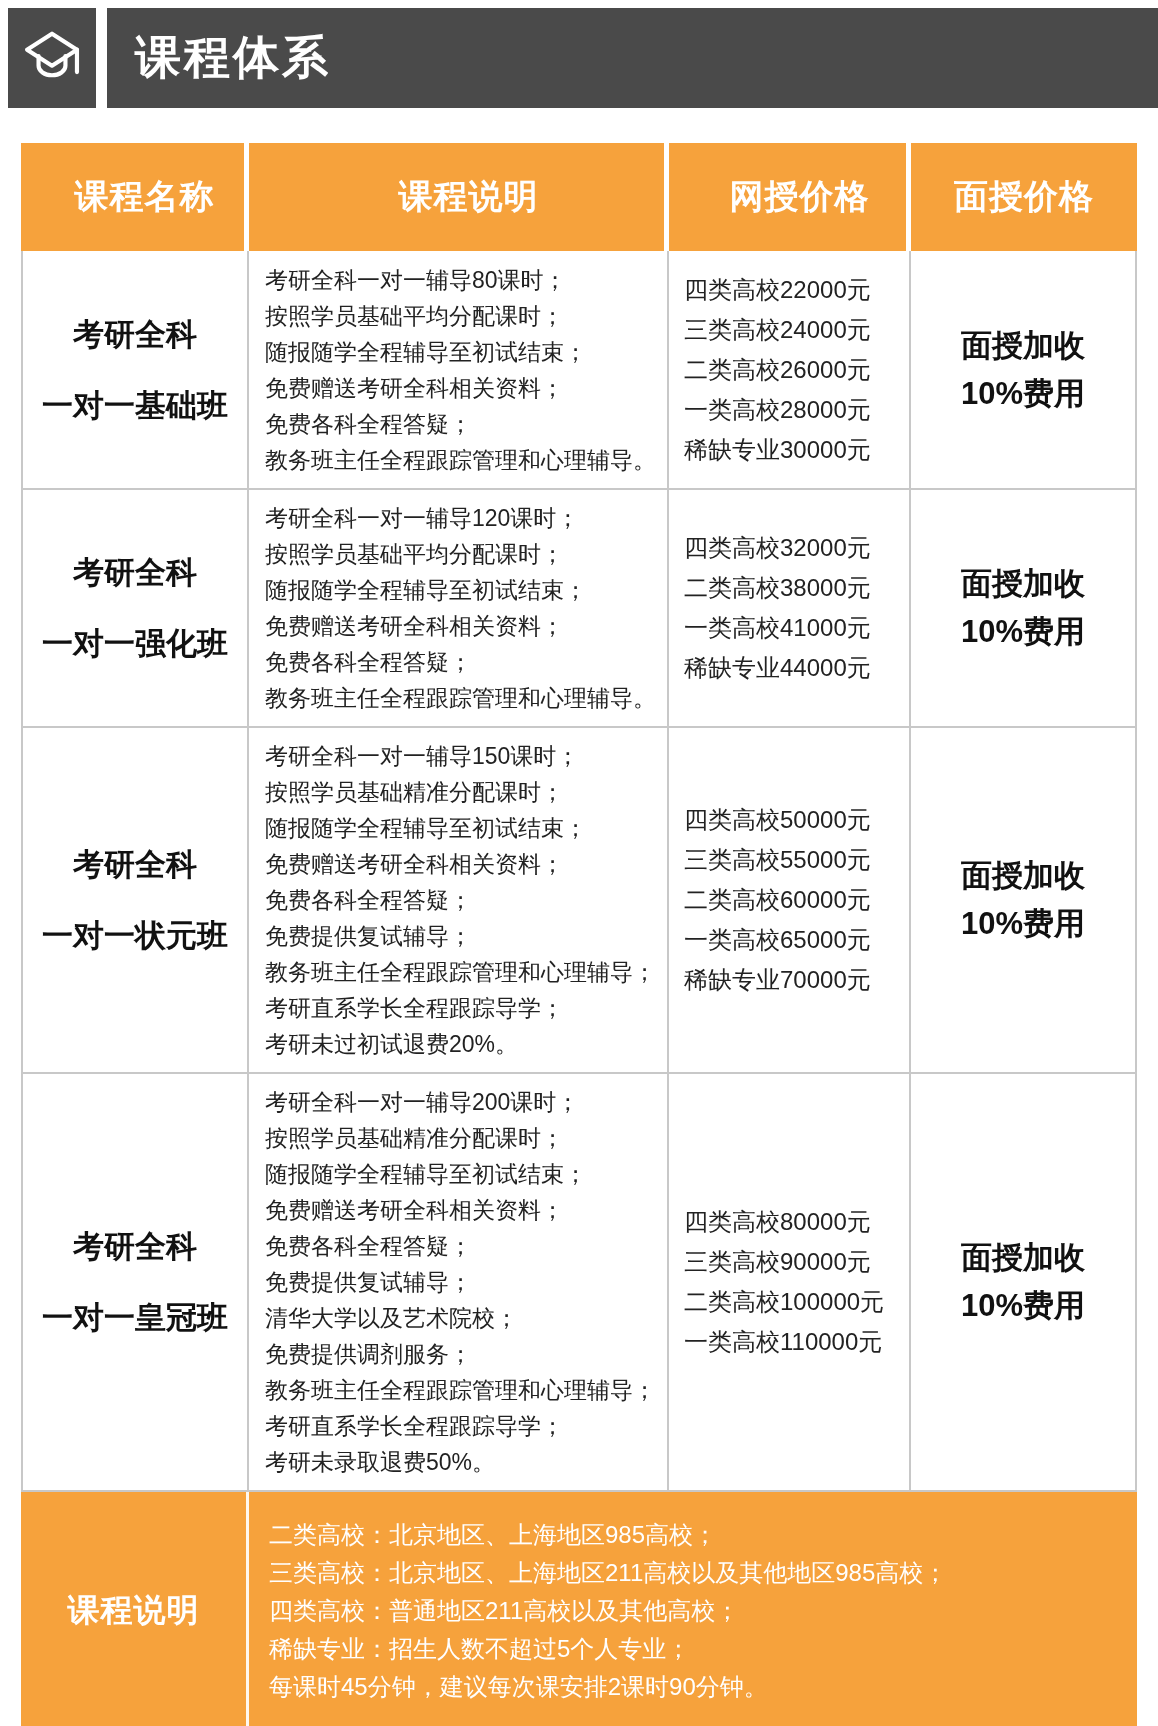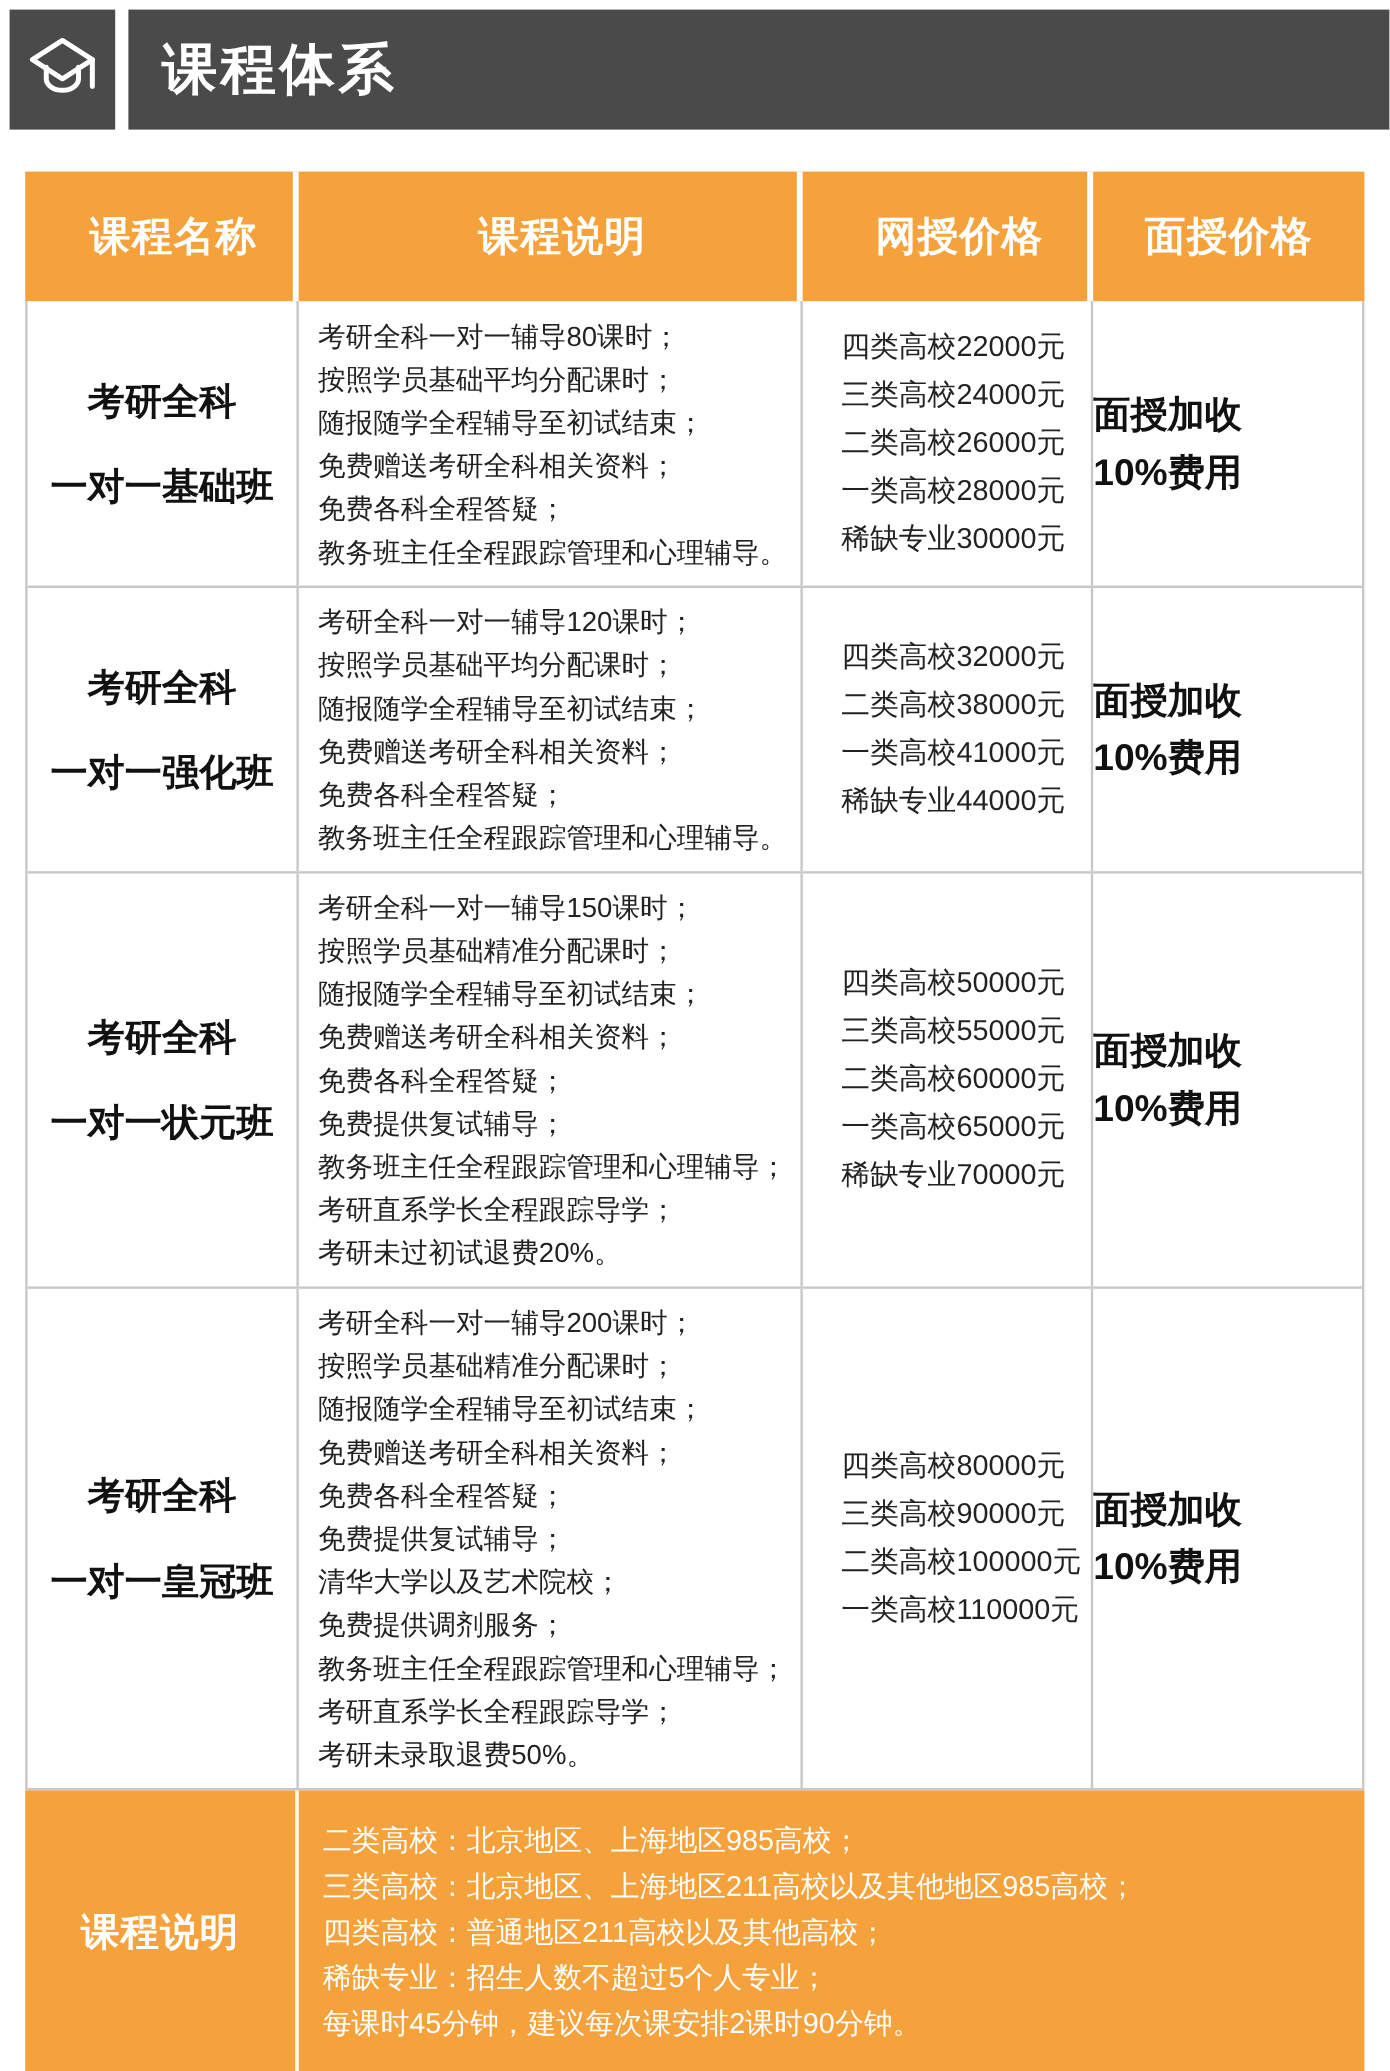--- a/index.html
+++ b/index.html
@@ -49,23 +49,23 @@
   .r2{min-height:226px;}
   .r3{min-height:336px;}
   .r4{min-height:400px;}
   .cell{display:flex;flex-direction:column;justify-content:center;}
   .cell.divided{border-right:2px solid var(--body-border);}
   .name-cell{align-items:center;text-align:center;}
   .name-line{font-size:31px;font-weight:700;color:#111;line-height:1;}
   .name-line + .name-line{margin-top:40px;}
   .desc-cell{padding:10px 4px 10px 16px;}
   .desc-line{font-size:23px;line-height:36px;white-space:nowrap;}
-  .price-cell{padding-left:32px;}
+  .price-cell{padding-left:15px;}
   .price-line{font-size:24px;line-height:40px;white-space:nowrap;}
-  .offline-cell{align-items:flex-start;}
+  .offline-cell{align-items:center;}
   .offline-line{font-size:31px;font-weight:700;line-height:48px;color:#111;white-space:nowrap;}
   
   .tfoot{
     display:grid;grid-template-columns:228px 1fr;min-height:242px;
     background:var(--accent-orange);border-bottom:4px solid #474747;
   }
   .flabel{
     display:flex;align-items:center;justify-content:center;
     border-right:3px solid rgba(255,255,255,0.92);
   }

